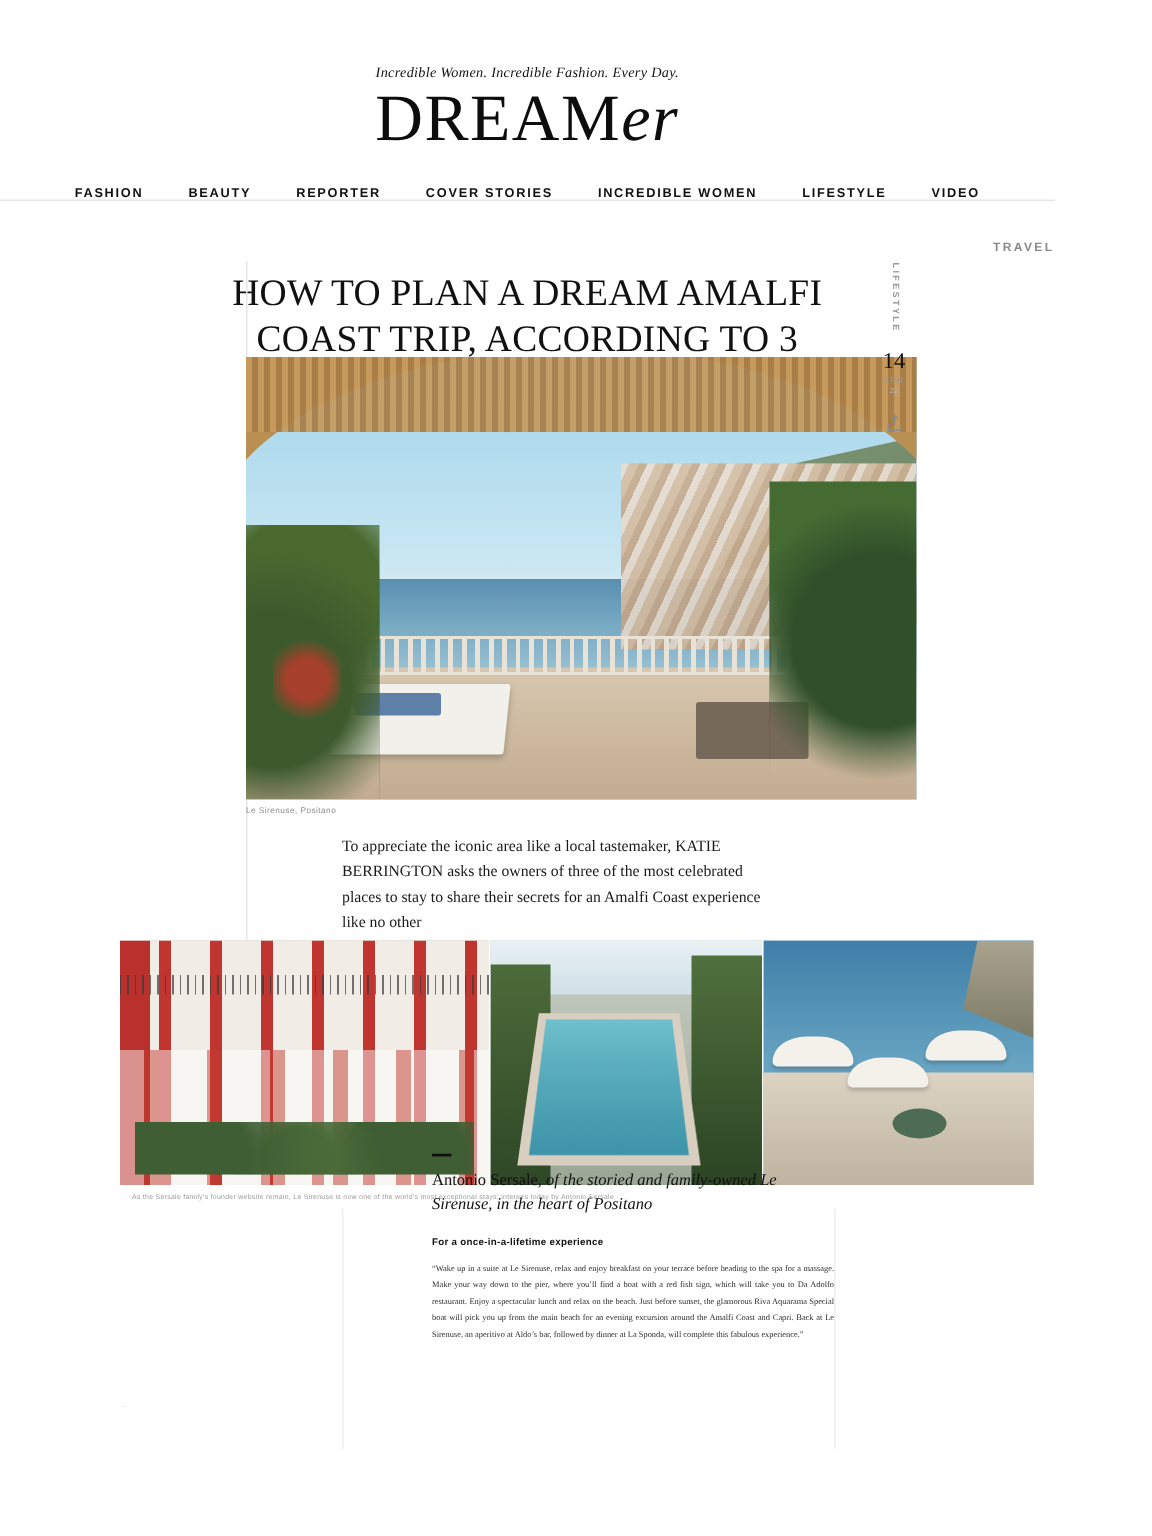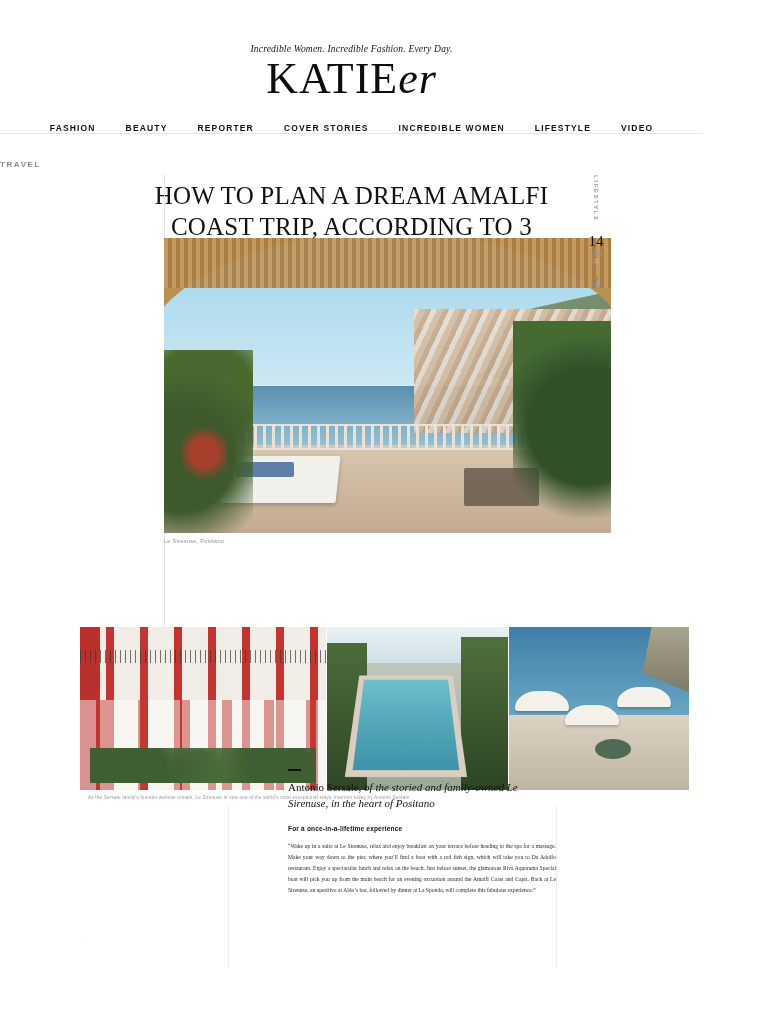--- a/index.html
+++ b/index.html
@@ -63,21 +63,21 @@
     cursor: pointer;
     white-space: nowrap;
   }
 
   
   .article-wrap {
     position: relative;
     margin-top: 0;
   }
   .kicker {
-    text-align: left;
+    text-align: right;
     font-size: 8px;
     letter-spacing: 1.6px;
     font-weight: 700;
     color: #8a8a8a;
     margin-top: 26px;
     text-transform: uppercase;
   }
   .headline {
     font-family: "Liberation Serif", serif;
     font-size: 25px;
@@ -409,21 +409,21 @@
   }
 </style>
 </head>
 <body>
 
 <div class="page">
 
   <div class="masthead">
     <div class="tagline">Incredible Women. Incredible Fashion. Every Day.</div>
     <div class="logo">
-      <span>KATIE</span><span class="alt">er</span>
+      <span>DREAM</span><span class="alt">er</span>
     </div>
   </div>
 
   <div class="nav">
     <div class="nav-item">FASHION</div>
     <div class="nav-item">BEAUTY</div>
     <div class="nav-item">REPORTER</div>
     <div class="nav-item">COVER STORIES</div>
     <div class="nav-item">INCREDIBLE WOMEN</div>
     <div class="nav-item">LIFESTYLE</div>
@@ -449,20 +449,21 @@
     <div class="table"></div>
     <div class="foliage-l"></div>
     <div class="foliage-r"></div>
     <div class="flowers"></div>
     <div class="arch-frame"></div>
     <div class="pergola"></div>
   </div>
 
   <div class="caption">Le Sirenuse, Positano</div>
 
+  <div class="standfirst">To appreciate the iconic area like a local tastemaker, KATIE BERRINGTON asks the owners of three of the most celebrated places to stay to share their secrets for an Amalfi Coast experience like no other</div>
 
   <div class="rail">
     <div class="vert">LIFESTYLE</div>
     <div class="day">14</div>
     <div class="mon">APR</div>
     <div class="yr">22</div>
     <div class="share">
       <svg width="11" height="12" viewBox="0 0 11 12" fill="none" stroke="#8a8a8a" stroke-width="0.9">
         <path d="M5.5 1 L5.5 7.5 M3.2 3.2 L5.5 1 L7.8 3.2"></path>
         <path d="M1.2 6.2 L1.2 10.8 L9.8 10.8 L9.8 6.2"></path>

